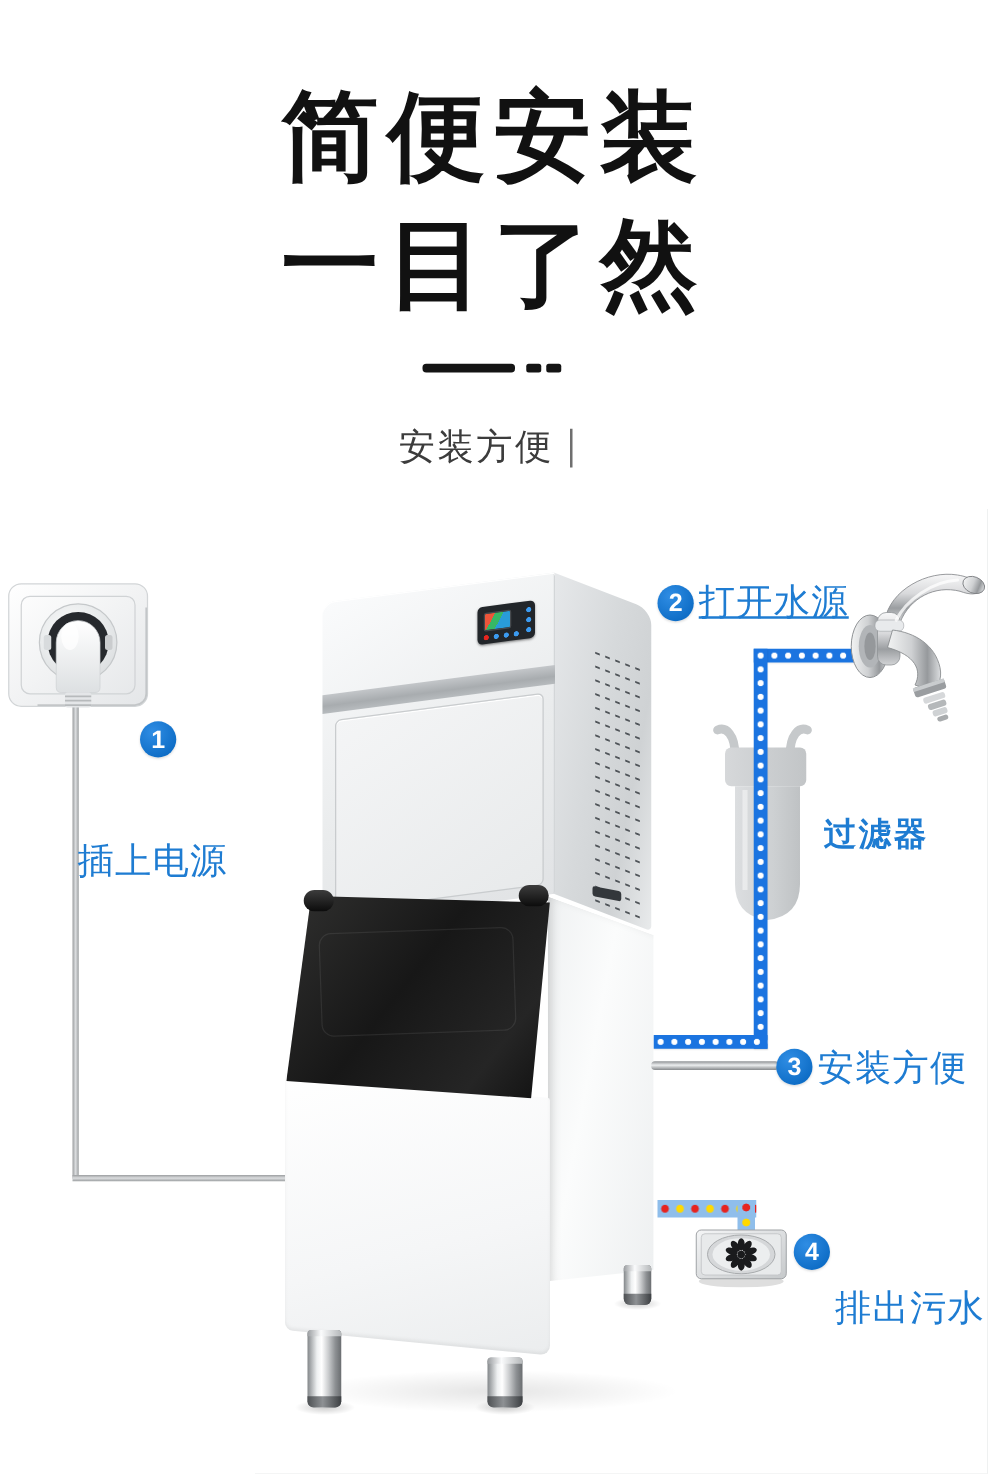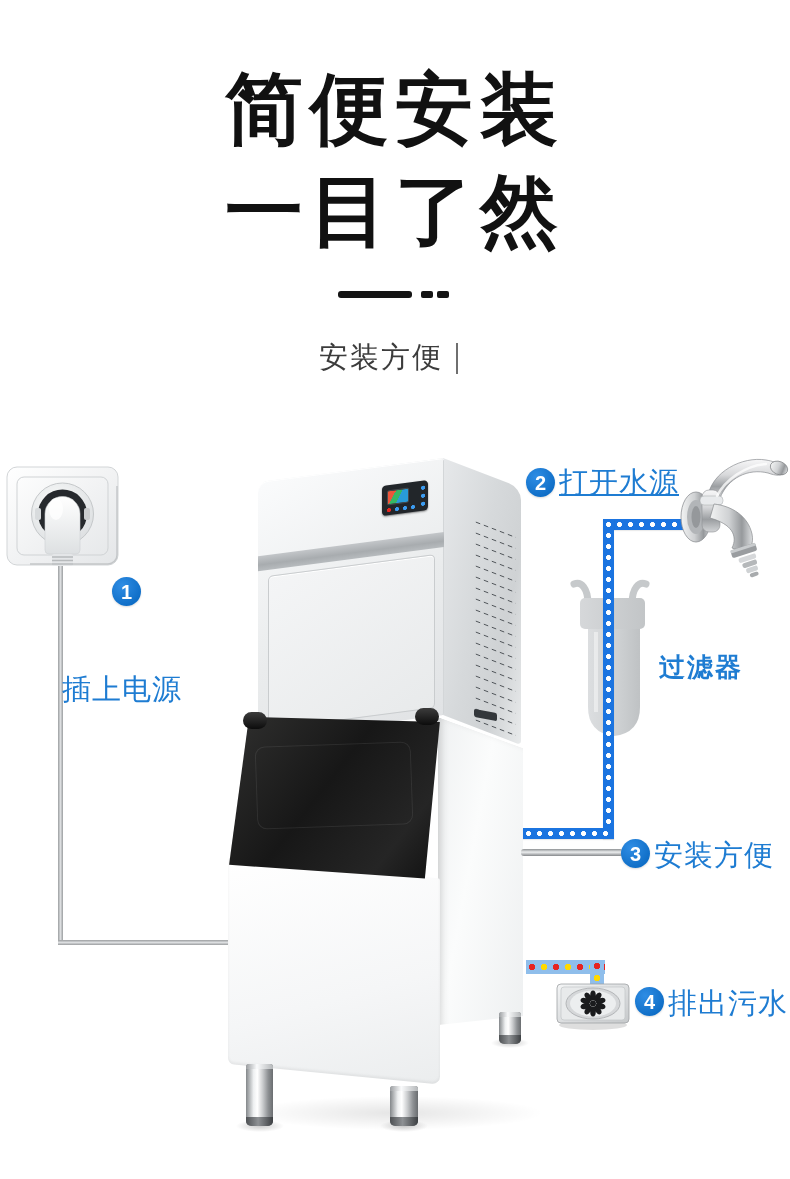--- a/index.html
+++ b/index.html
@@ -306,16 +306,16 @@
         <ellipse cx="43" cy="15.5" rx="2.8" ry="5" transform="rotate(180 43 23.5)"></ellipse>
         <ellipse cx="43" cy="15.5" rx="2.8" ry="5" transform="rotate(216 43 23.5)"></ellipse>
         <ellipse cx="43" cy="15.5" rx="2.8" ry="5" transform="rotate(252 43 23.5)"></ellipse>
         <ellipse cx="43" cy="15.5" rx="2.8" ry="5" transform="rotate(288 43 23.5)"></ellipse>
         <ellipse cx="43" cy="15.5" rx="2.8" ry="5" transform="rotate(324 43 23.5)"></ellipse>
         <circle cx="43" cy="23.5" r="3"></circle>
       </g>
     </svg>
 
     <div class="abs badge" style="left:635px; top:987px;">4</div>
-    <div class="abs step-label" style="left:668px; top:988px;">排出污水</div>
+    <div class="abs step-label" style="left:668px; top:1032px;">排出污水</div>
 
   </div>
 </div>
 
 </body></html>

